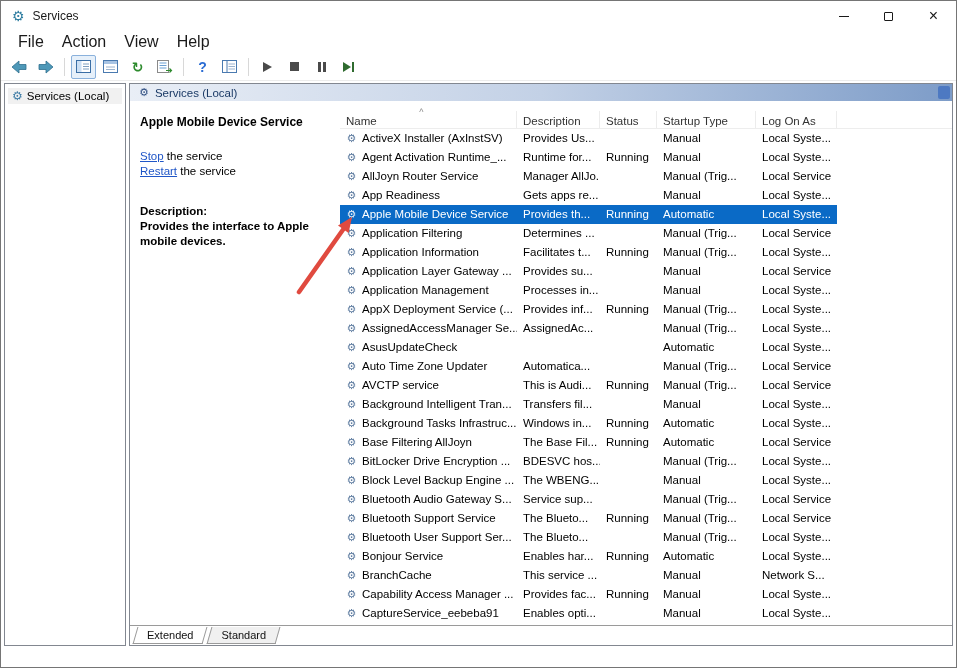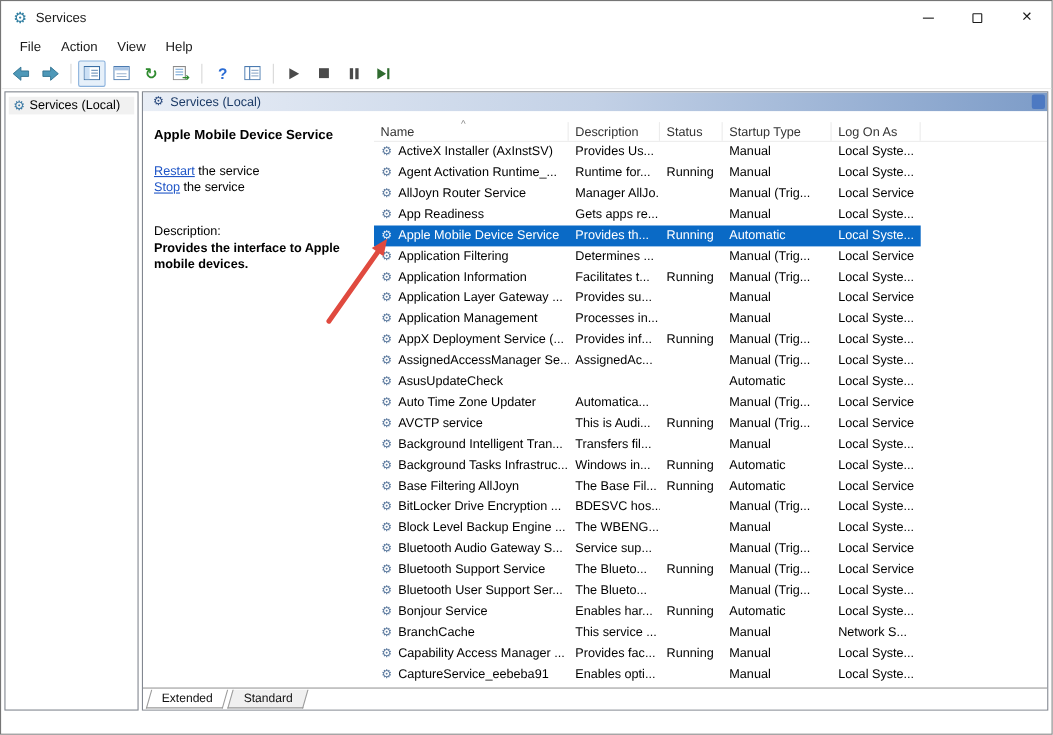--- a/index.html
+++ b/index.html
@@ -10,21 +10,21 @@
   
   .titlebar { height:30px; display:flex; align-items:center; padding-left:11px; gap:8px; font-size:12px; color:#1a1a1a; }
   .app-icon { font-size:14px; color:#2e7da0; line-height:1; }
   .win-controls { margin-left:auto; display:flex; height:30px; }
   .win-btn { width:45px; height:30px; display:flex; align-items:center; justify-content:center; color:#1a1a1a; cursor:default; }
   .glyph-min { display:inline-block; width:10px; border-top:1px solid #1a1a1a; }
   .glyph-max { display:inline-block; width:9px; height:9px; border:1px solid #1a1a1a; border-radius:1px; }
   .win-btn.close { font-size:16px; font-weight:400; }
 
   
-  .menubar { height:22px; display:flex; align-items:center; padding-left:8px; font-size:12px; color:#1a1a1a; }
+  .menubar { height:22px; display:flex; align-items:center; padding-left:8px; font-size:16px; color:#1a1a1a; }
   .menu-item { padding:2px 9px; }
 
   
   .toolbar { height:28px; display:flex; align-items:center; padding-left:5px; gap:2px; border-bottom:1px solid #ececec; }
   .tbtn { width:25px; height:24px; display:flex; align-items:center; justify-content:center; border:1px solid transparent; }
   .tbtn.pressed { border:1px solid #8ab1dc; background:#e6f0fa; border-radius:2px; }
   .tsep { width:1px; height:18px; background:#d8d8d8; margin:0 4px; }
   .glyph-refresh { font-size:14px; font-weight:bold; color:#2e8b2e; line-height:1; }
   .glyph-help { font-size:14px; font-weight:bold; color:#2b6cd4; line-height:1; }
   .ico-play { width:0; height:0; border-left:9px solid #4a4a4a; border-top:5.5px solid transparent; border-bottom:5.5px solid transparent; }
@@ -46,21 +46,21 @@
   .banner-icon { font-size:11px; color:#2e4d80; line-height:1; }
   .banner-cap { position:absolute; right:2px; top:2px; bottom:2px; width:12px; background:#4d79c2; border-radius:2px; }
 
   .content { flex:1; display:flex; overflow:hidden; }
 
   
   .info-panel { width:210px; flex:none; padding:14px 12px 0 10px; font-size:11.5px; color:#000; }
   .svc-title { font-weight:bold; font-size:12px; }
   .svc-links { margin-top:20px; line-height:15px; }
   .link { color:var(--link,#2056c7); text-decoration:underline; cursor:pointer; }
-  .desc-label { margin-top:26px; }
+  .desc-label { margin-top:26px;font-weight:bold; }
   .desc-text { margin-top:2px; line-height:15px; padding-right:14px;font-weight:bold; }
 
   
   .list-area { flex:1; padding-top:10px; font-size:11.5px; overflow:hidden; background:#fff; }
   .lv-header { display:flex; height:18px; border-bottom:1px solid #ededed; }
   .hcell { position:relative; flex:none; padding-left:6px; line-height:20px; color:#333; border-right:1px solid #ececec; white-space:nowrap; overflow:visible; }
   .sort-caret { position:absolute; top:-4px; left:45%; font-size:9px; color:#888; line-height:10px; }
   .c-name { width:177px; } .c-desc { width:83px; } .c-status { width:57px; } .c-startup { width:99px; } .c-logon { width:81px; }
   .lv-rows { }
   .trow { display:flex; height:19px; line-height:19px; white-space:nowrap; width:497px; }
@@ -201,22 +201,22 @@
         <span class="banner-icon">⚙</span>
         <span>Services (Local)</span>
         <span class="banner-cap"></span>
       </div>
 
       <div class="content">
 
         <div class="info-panel">
           <div class="svc-title">Apple Mobile Device Service</div>
           <div class="svc-links">
+            <div class="link-line"><a class="link">Stop</a><span> the service</span></div>
             <div class="link-line"><a class="link">Restart</a><span> the service</span></div>
-            <div class="link-line"><a class="link">Stop</a><span> the service</span></div>
           </div>
           <div class="desc-label">Description:</div>
           <div class="desc-text">Provides the interface to Apple mobile devices.</div>
         </div>
 
         <div class="list-area">
           <div class="lv-header">
             <div class="hcell c-name">
               <span class="sort-caret">^</span>
               <span>Name</span>

